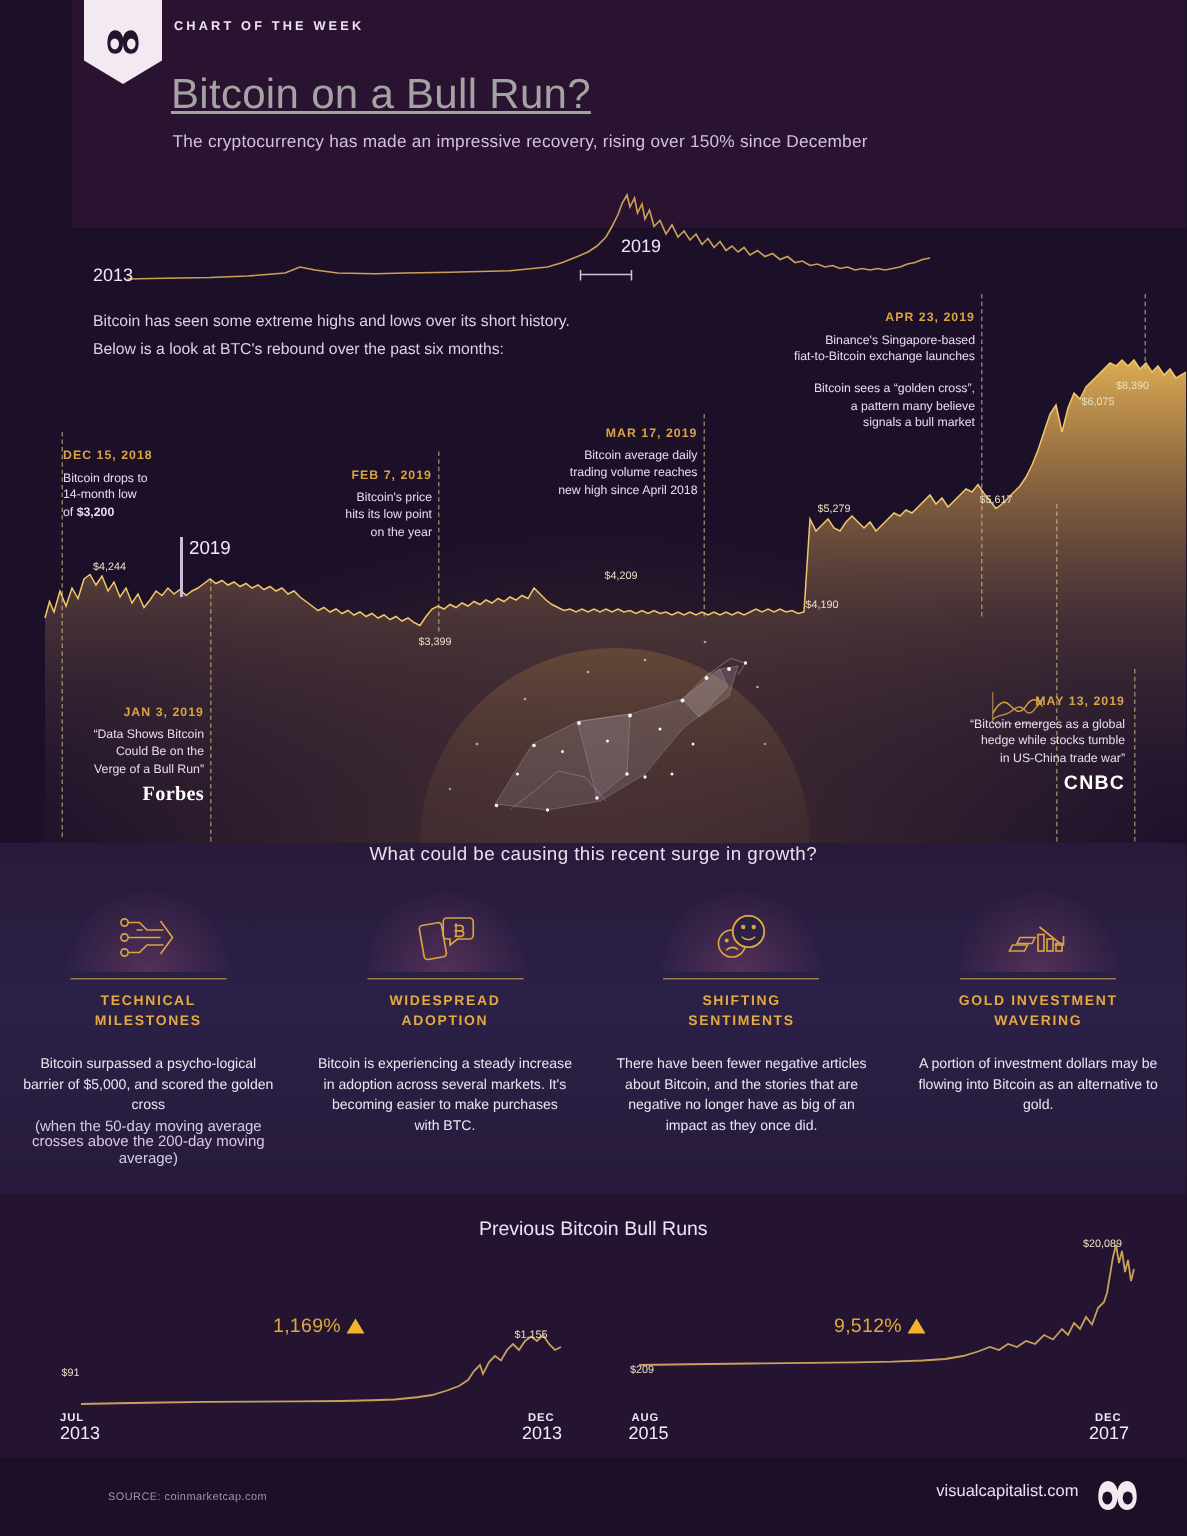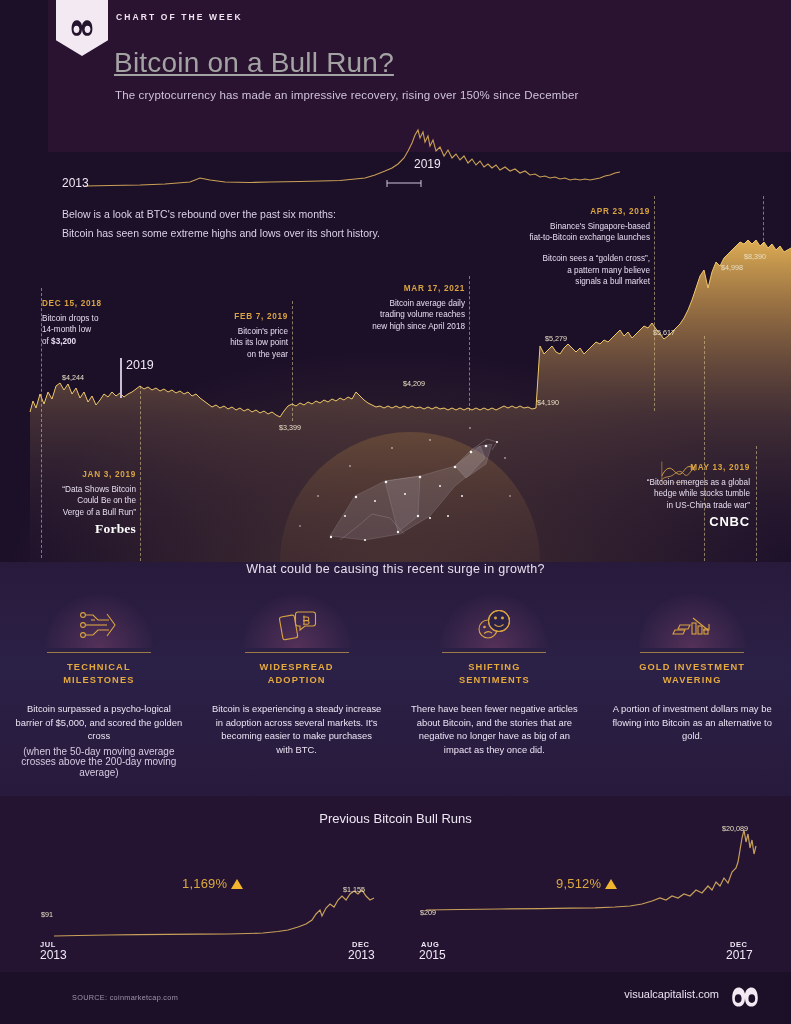--- a/index.html
+++ b/index.html
@@ -164,22 +164,22 @@
   <div class="y2019">2019</div>
   <svg style="position:absolute;left:385;top:180px;left:385px;width:40px;height:10px;">
     <line x1="2" y1="3" x2="36" y2="3" stroke="#cfc3dc" stroke-width="1"></line>
     <line x1="2" y1="0" x2="2" y2="7" stroke="#cfc3dc" stroke-width="1"></line>
     <line x1="36" y1="0" x2="36" y2="7" stroke="#cfc3dc" stroke-width="1"></line>
   </svg>
 
   <div class="chart-block">
 
     <div class="lead">
+      <div>Bitcoin has seen some extreme highs and lows over its short history.</div>
       <div>Below is a look at BTC's rebound over the past six months:</div>
-      <div>Bitcoin has seen some extreme highs and lows over its short history.</div>
     </div>
 
     <svg width="791" height="366" viewBox="0 0 791 366" style="position:absolute;left:0;top:0;">
       <defs>
         <linearGradient id="areaGrad" x1="0" y1="0" x2="0" y2="1">
           <stop offset="0%" stop-color="#e6b455" stop-opacity="0.95"></stop>
           <stop offset="22%" stop-color="#c08f4b" stop-opacity="0.72"></stop>
           <stop offset="55%" stop-color="#6f5243" stop-opacity="0.45"></stop>
           <stop offset="100%" stop-color="#2a1a36" stop-opacity="0.12"></stop>
         </linearGradient>
@@ -289,21 +289,21 @@
 
     <div class="yr-tick" style="left:120px; top:162px; height:40px;"></div>
     <div class="yr-marker" style="left:126px; top:162px;">2019</div>
 
     <div class="price-tag" style="left:62px; top:177px;">$4,244</div>
     <div class="price-tag" style="left:279px; top:227px;">$3,399</div>
     <div class="price-tag" style="left:357px; top:183px;padding-left:46px;">$4,209</div>
     <div class="price-tag" style="left:537px; top:202px;">$4,190</div>
     <div class="price-tag" style="left:545px; top:138px;">$5,279</div>
     <div class="price-tag" style="left:653px; top:132px;">$5,617</div>
-    <div class="price-tag" style="left:721px; top:67px;">$4,998</div>
+    <div class="price-tag" style="left:721px; top:67px;">$6,075</div>
     <div class="price-tag" style="left:744px; top:32px;margin-top:24px;">$8,390</div>
 
     <div class="anno l" style="left:42px; top:102px; width:120px;">
       <span class="d">DEC 15, 2018</span>
       <span>Bitcoin drops to</span><br>
       <span>14-month low</span><br>
       <span>of </span><span class="bold-amt">$3,200</span>
     </div>
 
     <div class="anno r" style="left:14px; top:273px; width:122px;">
@@ -315,21 +315,21 @@
     </div>
 
     <div class="anno r" style="left:170px; top:115px; width:118px;">
       <span class="d">FEB 7, 2019</span>
       <span>Bitcoin's price</span><br>
       <span>hits its low point</span><br>
       <span>on the year</span>
     </div>
 
     <div class="anno r" style="left:325px; top:87px; width:140px;">
-      <span class="d">MAR 17, 2021</span>
+      <span class="d">MAR 17, 2019</span>
       <span>Bitcoin average daily</span><br>
       <span>trading volume reaches</span><br>
       <span>new high since April 2018</span>
     </div>
 
     <div class="anno r" style="left:490px; top:10px; width:160px;">
       <span class="d">APR 23, 2019</span>
       <span>Binance's Singapore-based</span><br>
       <span>fiat-to-Bitcoin exchange launches</span>
     </div>

